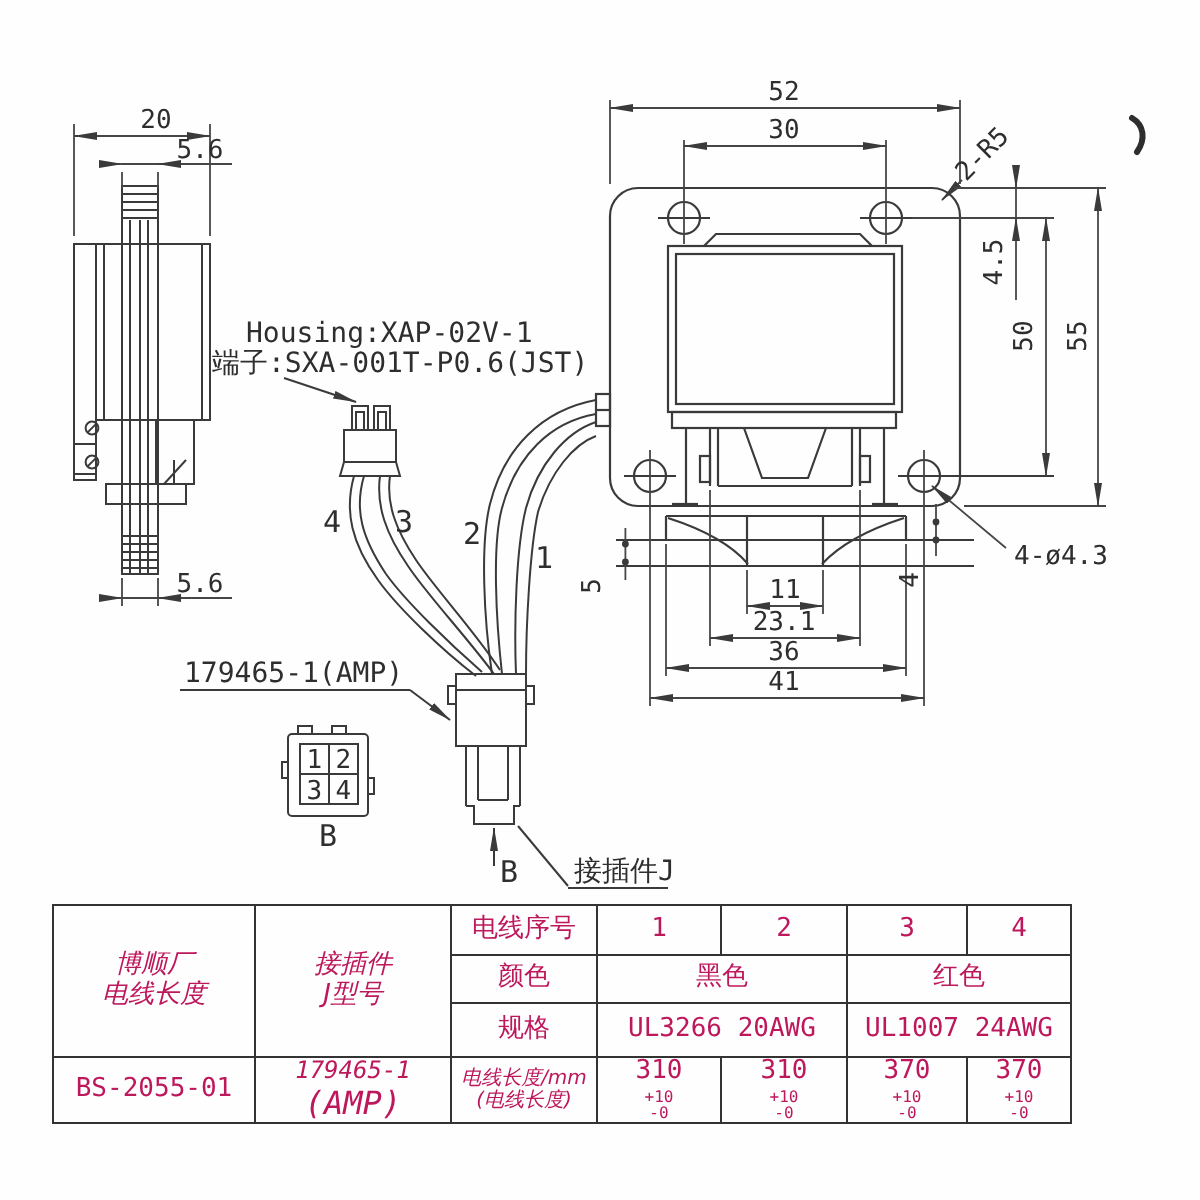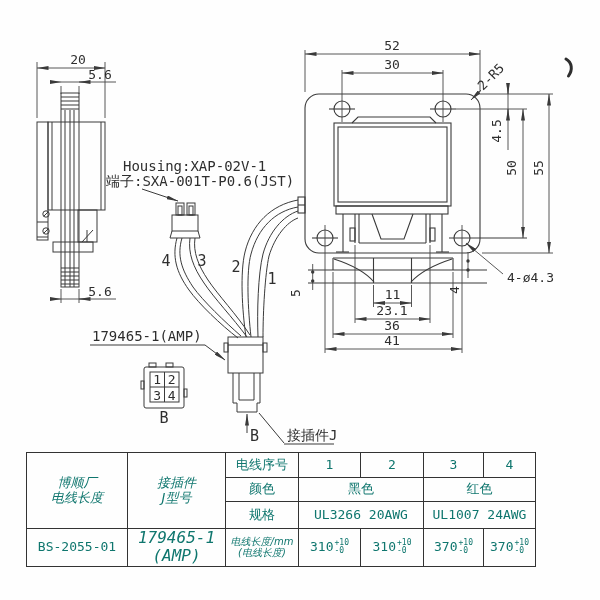--- a/index.html
+++ b/index.html
@@ -6,29 +6,29 @@
   #canvas{position:relative;width:600px;height:600px;background:#fefefe;overflow:hidden;
           font-family:"DejaVu Sans", sans-serif;color:#2b2b2b;}
   svg text{fill:#2e2e2e;font-family:"DejaVu Sans Mono","DejaVu Sans",monospace;}
   .dimtxt{font-size:13px;}
   .lbltxt{font-size:14px;}
   .wiretxt{font-size:15px;}
   .pintxt{font-size:13px;}
   
   #spec-table{position:absolute;left:26px;top:452px;border-collapse:collapse;table-layout:fixed;}
   #spec-table td{border:1.5px solid #333;text-align:center;vertical-align:middle;
-                 padding:0;font-size:13px;line-height:1.15;color:#0f766e;
+                 padding:0;font-size:13px;line-height:1.15;color:#be185d;
                  font-family:"DejaVu Sans",sans-serif;}
   #spec-table .mono{font-family:"DejaVu Sans Mono",monospace;}
   .two-line{display:block;font-style:italic;}
   .small{font-size:10px;line-height:1.1;}
-  .tolwrap{display:inline-flex;align-items:center;gap:1px;}
+  .tolwrap{display:inline-flex;align-items:center;gap:1px;flex-direction:column;}
   .tolmain{font-size:13px;font-family:"DejaVu Sans Mono",monospace;}
   .tolstack{display:inline-flex;flex-direction:column;font-size:8px;line-height:8px;
-            font-family:"DejaVu Sans Mono",monospace;text-align:left;}
+            font-family:"DejaVu Sans Mono",monospace;text-align:left;align-items:center;}
 </style>
 </head>
 <body>
 
 <div id="canvas">
 
 <svg width="600" height="600" viewBox="0 0 600 600">
   <defs>
     <marker id="arr" viewBox="0 0 12 4" markerWidth="12" markerHeight="4" refX="11.5" refY="2" orient="auto-start-reverse" markerUnits="userSpaceOnUse">
       <path d="M0,0 L12,2 L0,4 Z" fill="#3a3a3a"></path>
@@ -317,21 +317,21 @@
     <td colspan="2">红色</td>
   </tr>
   <tr style="height:27px">
     <td>规格</td>
     <td colspan="2" class="mono">UL3266 20AWG</td>
     <td colspan="2" class="mono">UL1007 24AWG</td>
   </tr>
   <tr style="height:25px">
     <td class="mono">BS-2055-01</td>
     <td>
-      <span class="two-line mono" style="font-size:16px">179465-1</span>
+      <span class="two-line mono" style="font-size:12px">179465-1</span>
       <span class="two-line mono" style="font-size:16px">(AMP)</span>
     </td>
     <td>
       <span class="two-line small">电线长度/mm</span>
       <span class="two-line small">(电线长度)</span>
     </td>
     <td>
       <span class="tolwrap">
               <span class="tolmain">310</span>
       <span class="tolstack">

